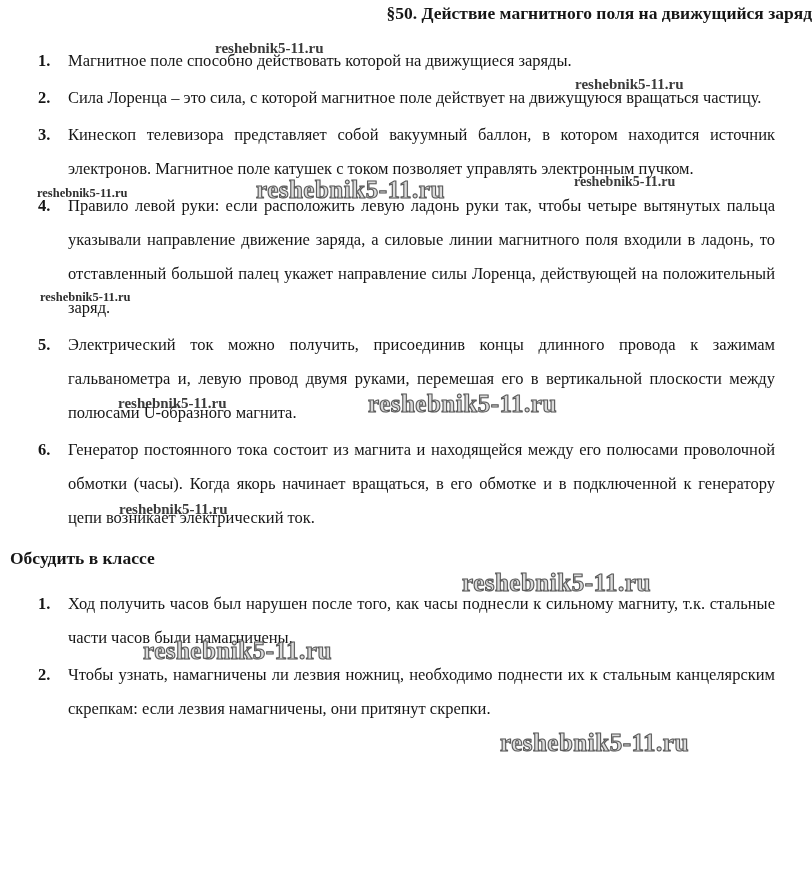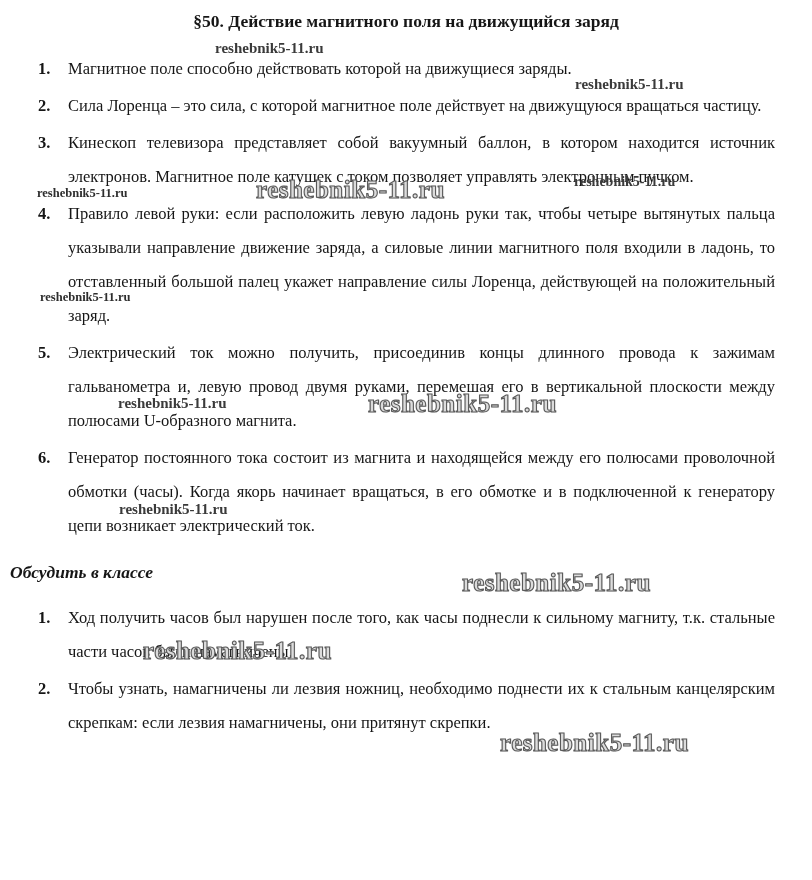--- a/index.html
+++ b/index.html
@@ -6,32 +6,32 @@
   body {
     width:812px; height:880px;
     background:#ffffff;
     font-family:"Liberation Serif", serif;
     color:#161616;
     position:relative;
     overflow:hidden;
   }
   .page { position:relative; width:812px; height:880px; }
   .title {
-    margin:0; padding-top:10px;
-    text-align:center;
+    margin:0; padding-top:2px;
+    text-align:right;
     font-size:17.5px; line-height:22px;
     font-weight:bold;
   }
   .heading {
     margin:0 0 0 10px;
     font-size:17.5px; line-height:22px;
     font-weight:bold;
   }
   .h-questions { margin-top:26px; }
-  .h-discuss  { margin-top:18px;font-style:italic; }
+  .h-discuss  { margin-top:12px; }
   .list { margin:0; padding:0; }
   .q-list { margin-top:20px; }
   .d-list { margin-top:18px; }
   .item {
     display:flex;
     margin:0 37px 3px 38px;
   }
   .num {
     flex:0 0 30px; width:30px;
     font-weight:bold;

